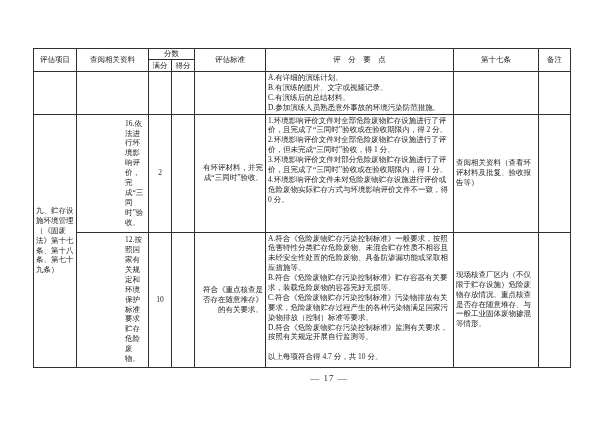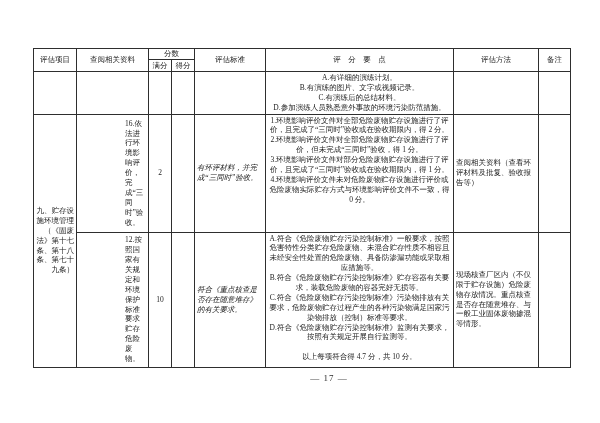--- a/index.html
+++ b/index.html
@@ -16,25 +16,25 @@
     border:1px solid #2e2e2e; padding:1px 2px;
     font-weight:normal; overflow:hidden;
     white-space:pre-wrap; word-break:break-all;
   }
   .eval-table th { text-align:center; vertical-align:middle; padding:0 1px; }
   tr.h-top  { height:11px; }
   tr.h-bot  { height:12px; }
   tr.r1 { height:37px; }
   tr.r2 { height:118px; }
   tr.r3 { height:135px; }
-  td.c-project  { text-align:right; vertical-align:middle; }
+  td.c-project  { text-align:left; vertical-align:middle; }
   td.c-content  { text-align:left; vertical-align:middle;padding-left:48px; }
   td.c-score    { text-align:center; vertical-align:middle; }
-  td.c-standard { text-align:left; vertical-align:middle;font-style:italic; }
-  td.c-points   { text-align:center; vertical-align:top; }
+  td.c-standard { text-align:right; vertical-align:middle; }
+  td.c-points   { text-align:left; vertical-align:top; }
   td.c-method   { text-align:left; vertical-align:middle;margin-left:48px; }
   td.c-remark   { text-align:center; vertical-align:middle; }
   .page-number {
     position:absolute; left:0; top:373px; width:600px;
     text-align:center; font-size:9px; color:#2a2a2a; letter-spacing:1px;padding-left:29px;
   }
 </style>
 </head>
 <body>
 
@@ -51,21 +51,21 @@
         <col style="width:85px">
         <col style="width:32px">
     </colgroup>
     <thead>
       <tr class="h-top">
         <th rowspan="2">评估项目</th>
         <th rowspan="2">查阅相关资料</th>
         <th colspan="2">分数</th>
         <th rowspan="2">评估标准</th>
         <th rowspan="2">评　分　要　点</th>
-        <th rowspan="2">评估方法</th>
+        <th rowspan="2">第十七条</th>
         <th rowspan="2">备注</th>
       </tr>
       <tr class="h-bot">
         <th>满分</th>
         <th>得分</th>
       </tr>
     </thead>
     <tbody>
       <tr class="r1">
         <td class="c-project"></td>

